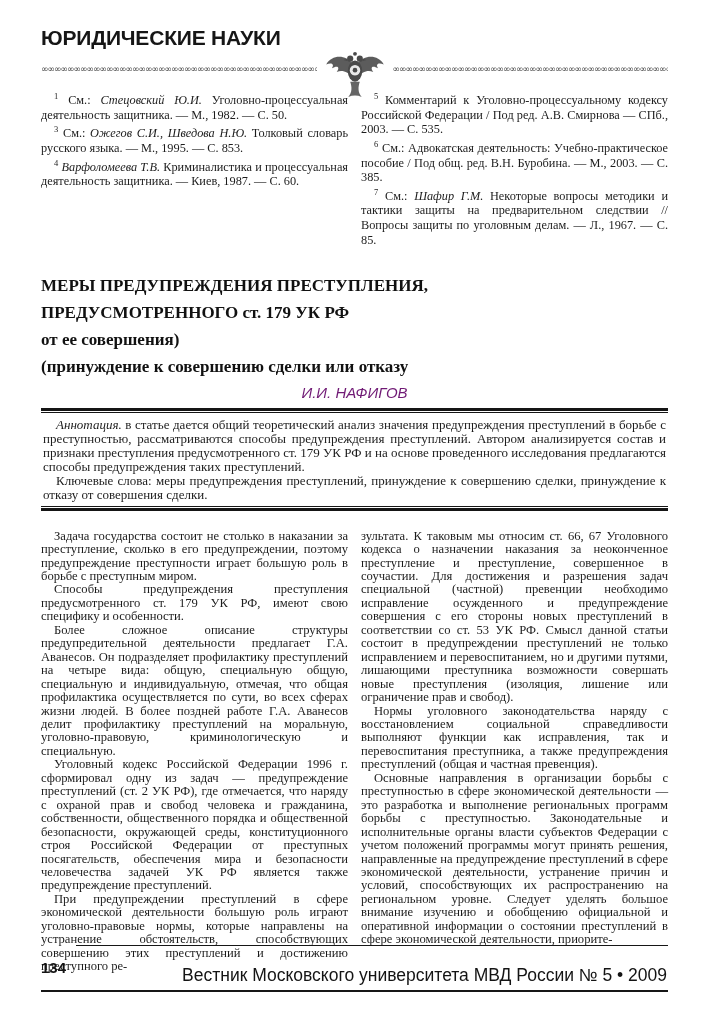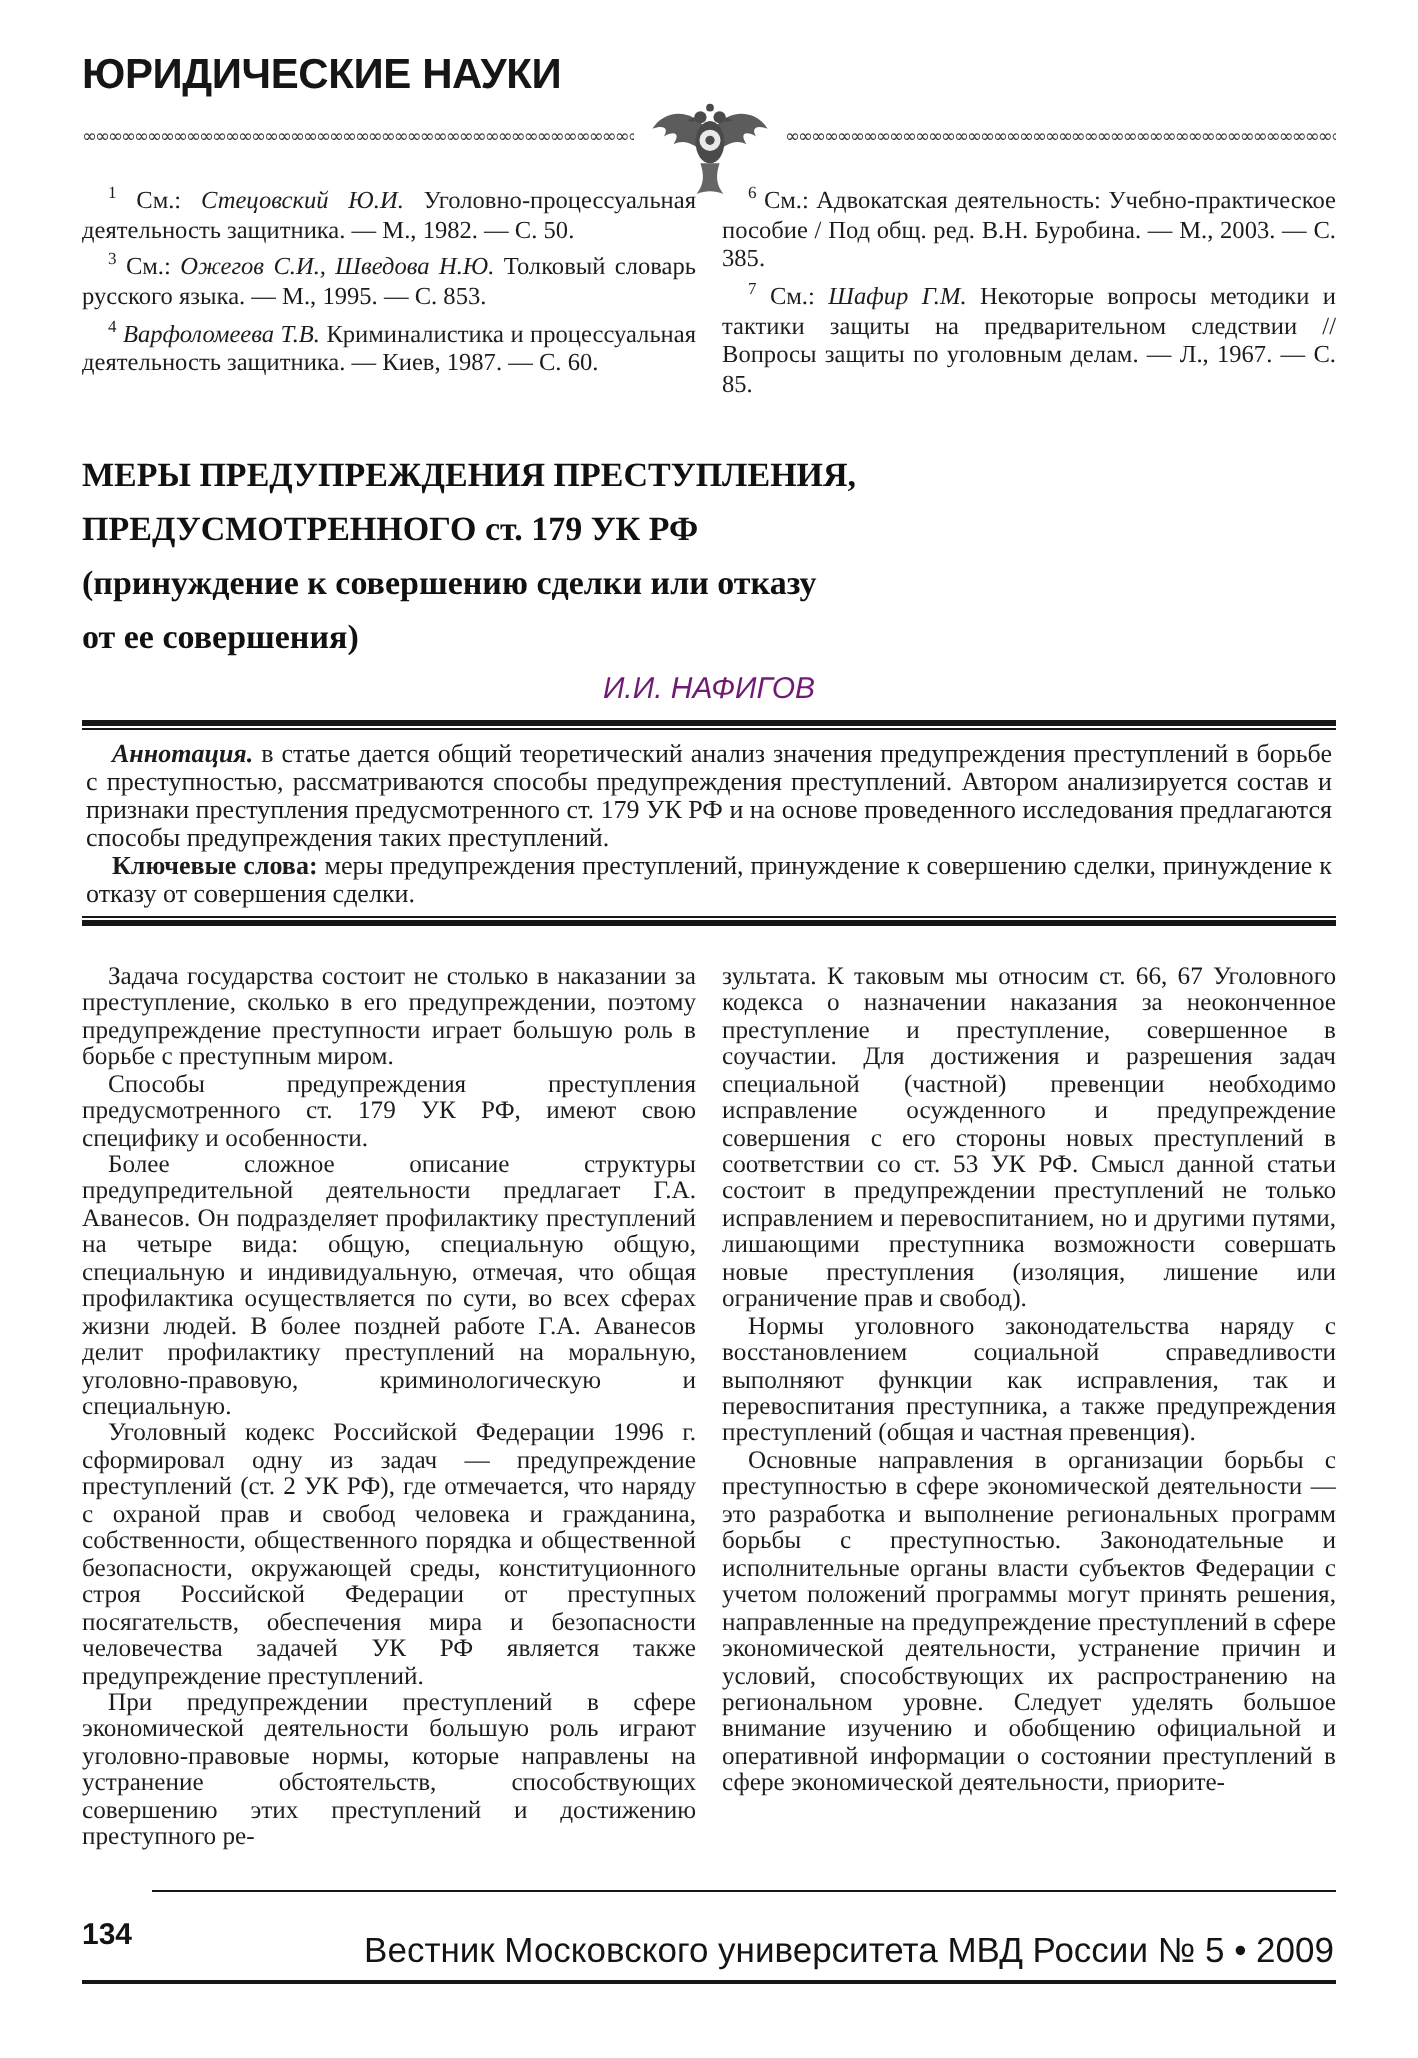--- a/index.html
+++ b/index.html
@@ -29,21 +29,21 @@
   .article-title { font-size:17px; line-height:27px; font-weight:700; color:#111; }
   .article-author { font-family:"Liberation Sans", sans-serif; font-style:italic;
     font-size:15px; text-align:center; margin-top:4px; color:#701a75; }
 
   
   .abstract { margin-top:7px; border-top:3px solid #151515; border-bottom:3px solid #151515;
     position:relative; padding:7px 2px 6px 2px; }
   .abstract::before { content:""; position:absolute; left:0; right:0; top:1px; border-top:1px solid #151515; }
   .abstract::after  { content:""; position:absolute; left:0; right:0; bottom:1px; border-bottom:1px solid #151515; }
   .abstract p { font-size:13px; line-height:13.9px; text-align:justify; text-indent:13px; }
-  .abstract .lbl { font-weight:700; }
+  .abstract .lbl { font-weight:400; }
   .abstract .lbl.it { font-style:italic; }
 
   
   .body-text { margin-top:19px; }
   .body-text p { font-size:12.6px; line-height:13.45px; text-align:justify; }
   .body-text p.indent { text-indent:13px; }
 
   
   .page-footer { position:absolute; left:41px; right:41px; top:945px;
     display:flex; align-items:stretch; border-bottom:2px solid #161616; }
@@ -84,31 +84,32 @@
     </div>
   </div>
 
   <div class="two-col footnotes">
     <div class="col">
       <p class="footnote"><sup>1</sup> <span>См.: </span><i>Стецовский Ю.И.</i><span> Уголовно-процессуальная деятельность защитника. — М., 1982. — С. 50.</span></p>
       <p class="footnote"><sup>3</sup> <span>См.: </span><i>Ожегов С.И., Шведова Н.Ю.</i><span> Толковый словарь русского языка. — М., 1995. — С. 853.</span></p>
       <p class="footnote"><sup>4</sup> <span></span><i>Варфоломеева Т.В.</i><span> Криминалистика и процессуальная деятельность защитника. — Киев, 1987. — С. 60.</span></p>
     </div>
     <div class="col">
+      <p class="footnote"><sup>5</sup> <span></span><i></i><span>Комментарий к Уголовно-процессуальному кодексу Российской Федерации / Под ред. А.В. Смирнова — СПб., 2003. — С. 535.</span></p>
       <p class="footnote"><sup>6</sup> <span>См.: </span><i></i><span>Адвокатская деятельность: Учебно-практическое пособие / Под общ. ред. В.Н. Буробина. — М., 2003. — С. 385.</span></p>
       <p class="footnote"><sup>7</sup> <span>См.: </span><i>Шафир Г.М.</i><span> Некоторые вопросы методики и тактики защиты на предварительном следствии // Вопросы защиты по уголовным делам. — Л., 1967. — С. 85.</span></p>
     </div>
   </div>
 
   <div class="title-block">
     <div class="article-title">
       <div>МЕРЫ ПРЕДУПРЕЖДЕНИЯ ПРЕСТУПЛЕНИЯ,</div>
       <div>ПРЕДУСМОТРЕННОГО ст. 179 УК РФ</div>
+      <div>от ее совершения)</div>
       <div>(принуждение к совершению сделки или отказу</div>
-      <div>от ее совершения)</div>
     </div>
     <div class="article-author">И.И. НАФИГОВ</div>
   </div>
 
   <div class="abstract">
     <p><span class="lbl it">Аннотация.</span><span> в статье дается общий теоретический анализ значения предупреждения преступлений в борьбе с преступностью, рассматриваются способы предупреждения преступлений. Автором анализируется состав и признаки преступления предусмотренного ст. 179 УК РФ и на основе проведенного исследования предлагаются способы предупреждения таких преступлений.</span></p>
     <p><span class="lbl">Ключевые слова:</span><span> меры предупреждения преступлений, принуждение к совершению сделки, принуждение к отказу от совершения сделки.</span></p>
   </div>
 
   <div class="two-col body-text">

